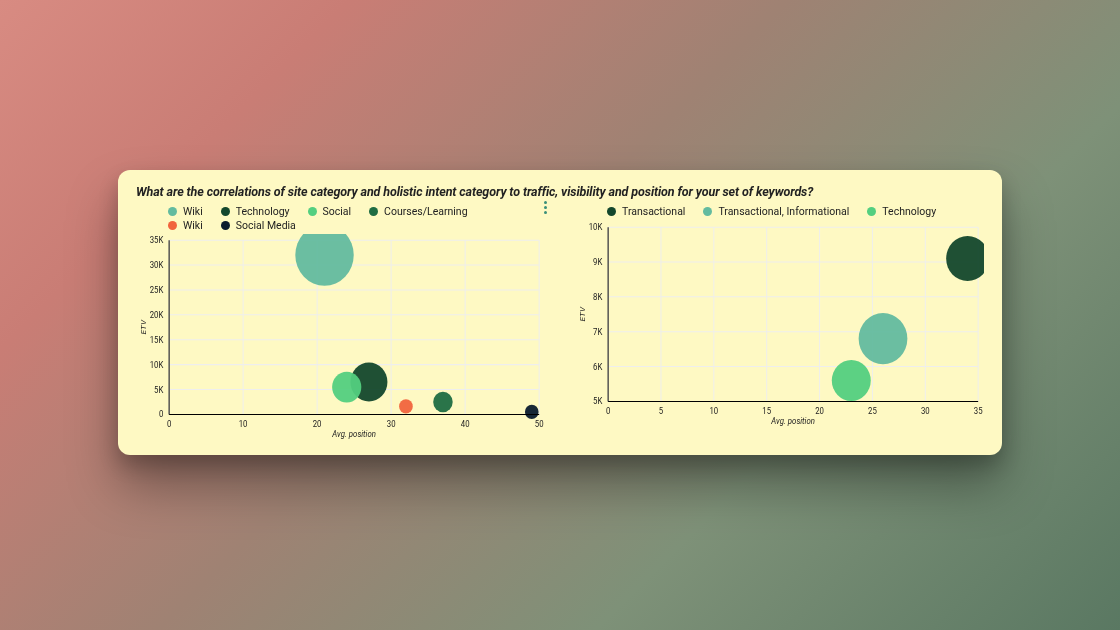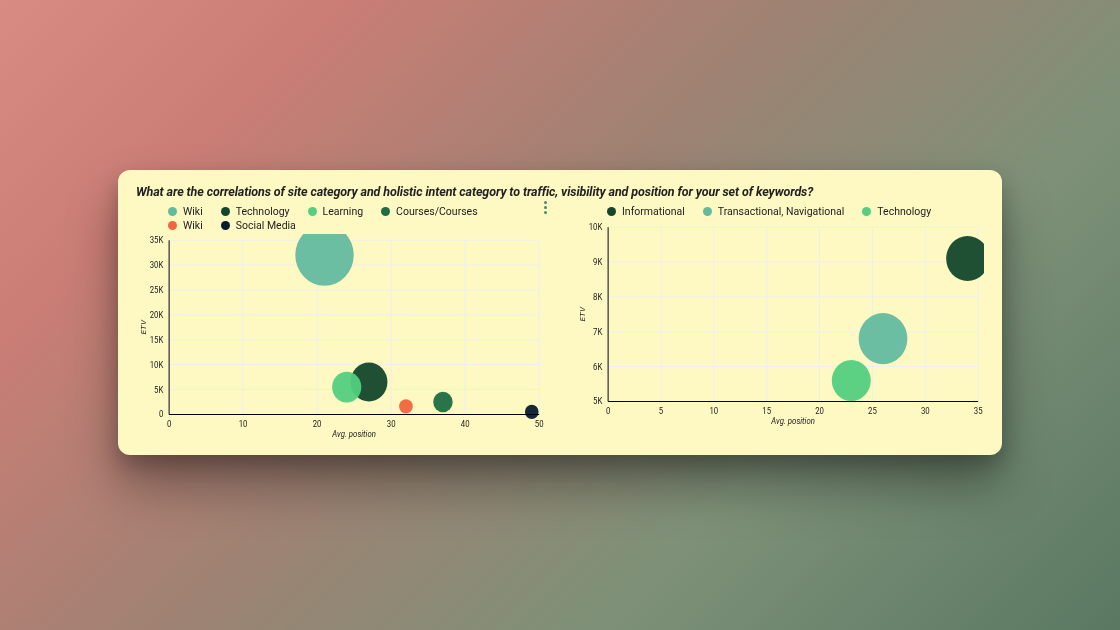--- a/index.html
+++ b/index.html
@@ -140,25 +140,25 @@
           <span class="legend-item">
             <span class="swatch" style="background: rgb(99, 187, 159);"></span>
             <span>Wiki</span>
           </span>
           <span class="legend-item">
             <span class="swatch" style="background: rgb(19, 71, 44);"></span>
             <span>Technology</span>
           </span>
           <span class="legend-item">
             <span class="swatch" style="background: rgb(83, 207, 128);"></span>
-            <span>Learning</span>
+            <span>Social</span>
           </span>
           <span class="legend-item">
             <span class="swatch" style="background: rgb(31, 109, 66);"></span>
-            <span>Courses/Courses</span>
+            <span>Courses/Learning</span>
           </span>
           <span class="legend-item">
             <span class="swatch" style="background: rgb(241, 100, 61);"></span>
             <span>Wiki</span>
           </span>
           <span class="legend-item">
             <span class="swatch" style="background: rgb(11, 27, 46);"></span>
             <span>Social Media</span>
           </span>
         </div>
@@ -207,25 +207,25 @@
               <text class="axis-label" x="0" y="0" text-anchor="middle" transform="translate(10,91) rotate(-90)">ETV</text>
             </g>
           </svg>
       </div>
     </div>
 
     <div class="chart-col">
       <div class="legend" id="legend-1">
           <span class="legend-item">
             <span class="swatch" style="background: rgb(19, 71, 44);"></span>
-            <span>Informational</span>
+            <span>Transactional</span>
           </span>
           <span class="legend-item">
             <span class="swatch" style="background: rgb(99, 187, 159);"></span>
-            <span>Transactional, Navigational</span>
+            <span>Transactional, Informational</span>
           </span>
           <span class="legend-item">
             <span class="swatch" style="background: rgb(83, 207, 128);"></span>
             <span>Technology</span>
           </span>
         </div>
       <div class="plot">
         <svg id="svg-1" viewBox="0 0 420 200" preserveAspectRatio="none">
             <g class="grid">
               <line x1="34" x2="414" y1="176" y2="176"></line>

